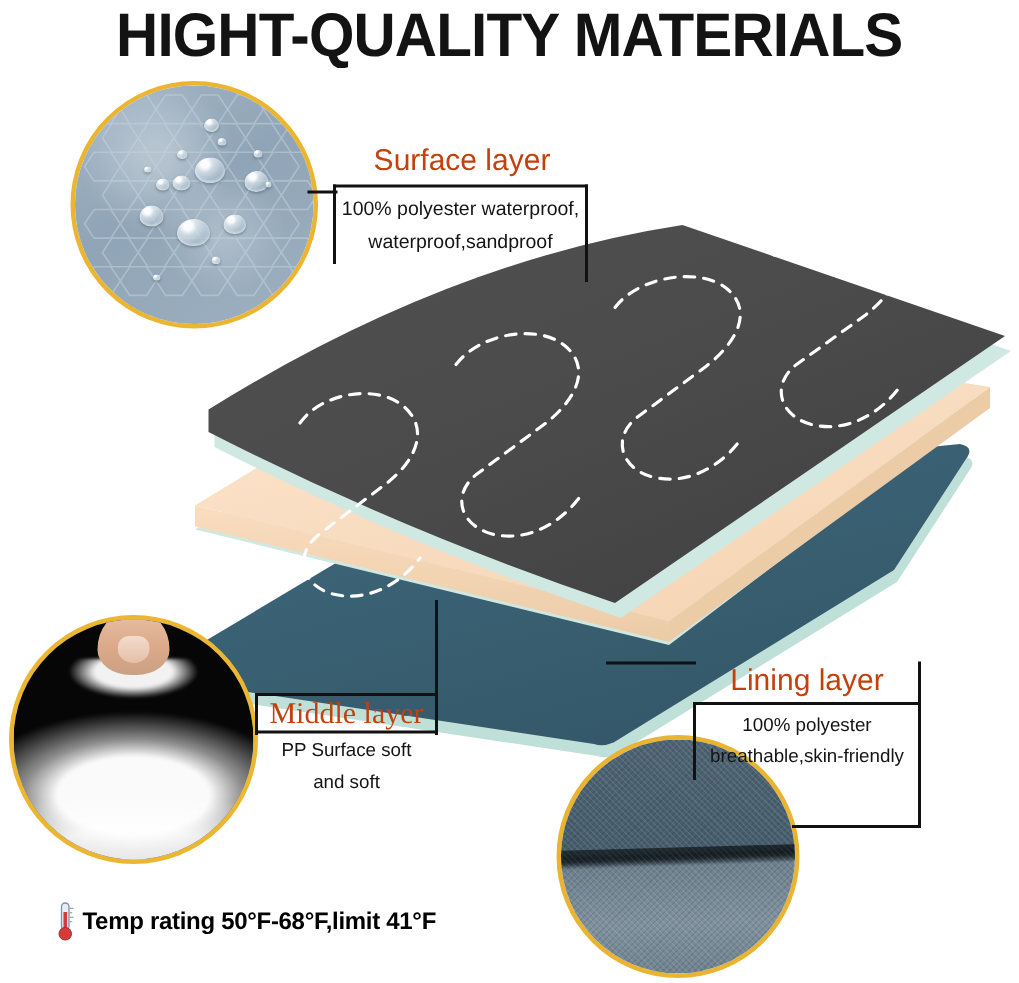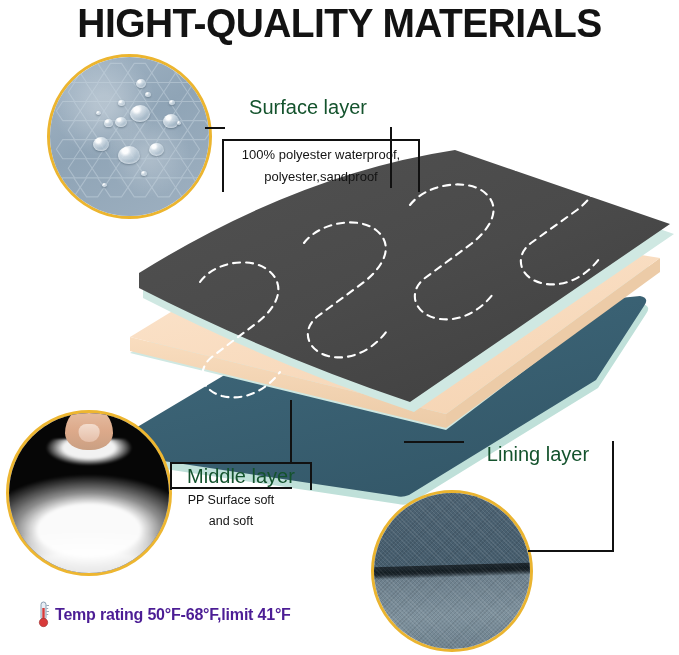--- a/index.html
+++ b/index.html
@@ -85,47 +85,47 @@
       repeating-linear-gradient(45deg, rgba(255,255,255,.11) 0 1px, rgba(0,0,0,0) 1px 3px),
       repeating-linear-gradient(-45deg, rgba(0,0,0,.10) 0 1px, rgba(0,0,0,0) 1px 3px);
     opacity:.85;}
   .fold-shadow{position:absolute;left:-5%;top:46%;width:110%;height:7%;
     background:linear-gradient(180deg, rgba(0,0,0,.55), rgba(0,0,0,.05));
     transform:rotate(-1.6deg);}
 
   
   .callout{position:absolute;}
   .callout .heading{
-    font-size:19px;line-height:23px;font-weight:400;color:#14532d;
+    font-size:19px;line-height:23px;font-weight:400;color:#c2410c;
     white-space:nowrap;
   }
   .callout .body{
     font-size:13px;line-height:22px;color:#141414;text-align:center;
     white-space:nowrap;
   }
   .callout .body .ln{display:block;}
 
   
   #callout-surface{left:222px;top:96px;}
   #callout-surface .heading{text-align:center;width:172px;font-size:20px;}
   #callout-surface .boxed{
-    margin-top:20px;width:198px;
+    margin-top:4px;width:170px;
     border-top:2px solid #111;
     border-left:2px solid #111;
     border-right:2px solid #111;
     padding:3px 0 4px 0;
     box-sizing:border-box;
   }
 
   
   #callout-middle{left:170px;top:462px;}
   #callout-middle .heading{
-    font-size:20px;width:142px;text-align:center;
+    font-size:20px;width:122px;text-align:center;
     border-left:2px solid #111;border-right:2px solid #111;border-top:2px solid #111;
-    box-sizing:border-box;padding:1px 0 2px 0;
+    box-sizing:border-box;padding:1px 0 2px 0;font-family:Liberation Serif, serif;
   }
   #callout-middle .body{width:122px;font-size:12.5px;line-height:21px;}
 
   
   #callout-lining{left:462px;top:414px;}
   #callout-lining .heading{text-align:center;width:152px;font-size:20px;margin-top:29px;}
   #callout-lining .boxed{
     margin-top:2px;width:152px;
     border-top:2px solid #111;
     border-left:2px solid #111;
@@ -137,21 +137,21 @@
 
   
   .leader{position:absolute;background:#111;}
 
   
   #temp-row{
     position:absolute;left:36px;top:601px;
     display:flex;align-items:center;gap:4px;
   }
   #temp-row .label{
-    font-size:16px;font-weight:700;color:#4c1d95;white-space:nowrap;letter-spacing:-0.2px;
+    font-size:16px;font-weight:700;color:#000000;white-space:nowrap;letter-spacing:-0.2px;
   }
   .thermo{width:15px;height:27px;position:relative;flex:0 0 auto;}
 </style>
 </head>
 <body>
 
 <div id="stage">
 
   <div id="title">HIGHT-QUALITY MATERIALS</div>
 
@@ -317,35 +317,41 @@
   <div class="leader" style="left:404px;top:441px;width:60px;height:2px;"></div>
 
   <div class="leader" style="left:612px;top:441px;width:2px;height:110px;"></div>
   <div class="leader" style="left:528px;top:550px;width:86px;height:2px;"></div>
 
   <div class="callout" id="callout-surface">
     <div class="heading">Surface layer</div>
     <div class="boxed">
       <div class="body">
         <span class="ln">100% polyester waterproof,</span>
-        <span class="ln">polyester,sandproof</span>
+        <span class="ln">waterproof,sandproof</span>
       </div>
     </div>
   </div>
 
   <div class="callout" id="callout-middle">
     <div class="heading">Middle layer</div>
     <div class="body">
       <span class="ln">PP Surface  soft</span>
       <span class="ln">and soft</span>
     </div>
   </div>
 
   <div class="callout" id="callout-lining">
     <div class="heading">Lining layer</div>
+    <div class="boxed">
+      <div class="body">
+        <span class="ln">100% polyester</span>
+        <span class="ln">breathable,skin-friendly</span>
+      </div>
+    </div>
   </div>
 
   <div id="temp-row">
     <svg class="thermo" viewBox="0 0 15 27">
       <rect x="5" y="1" width="5" height="18" rx="2.5" fill="#e8eef5" stroke="#7f93a8" stroke-width="0.9"></rect>
       <rect x="6.3" y="7" width="2.4" height="12" fill="#d83a3a"></rect>
       <circle cx="7.5" cy="21.5" r="4.2" fill="#d83a3a" stroke="#9b2b2b" stroke-width="0.6"></circle>
       <g stroke="#7f93a8" stroke-width="0.8">
         <line x1="10.5" y1="4.5" x2="13" y2="4.5"></line>
         <line x1="10.5" y1="7.5" x2="12.2" y2="7.5"></line>

